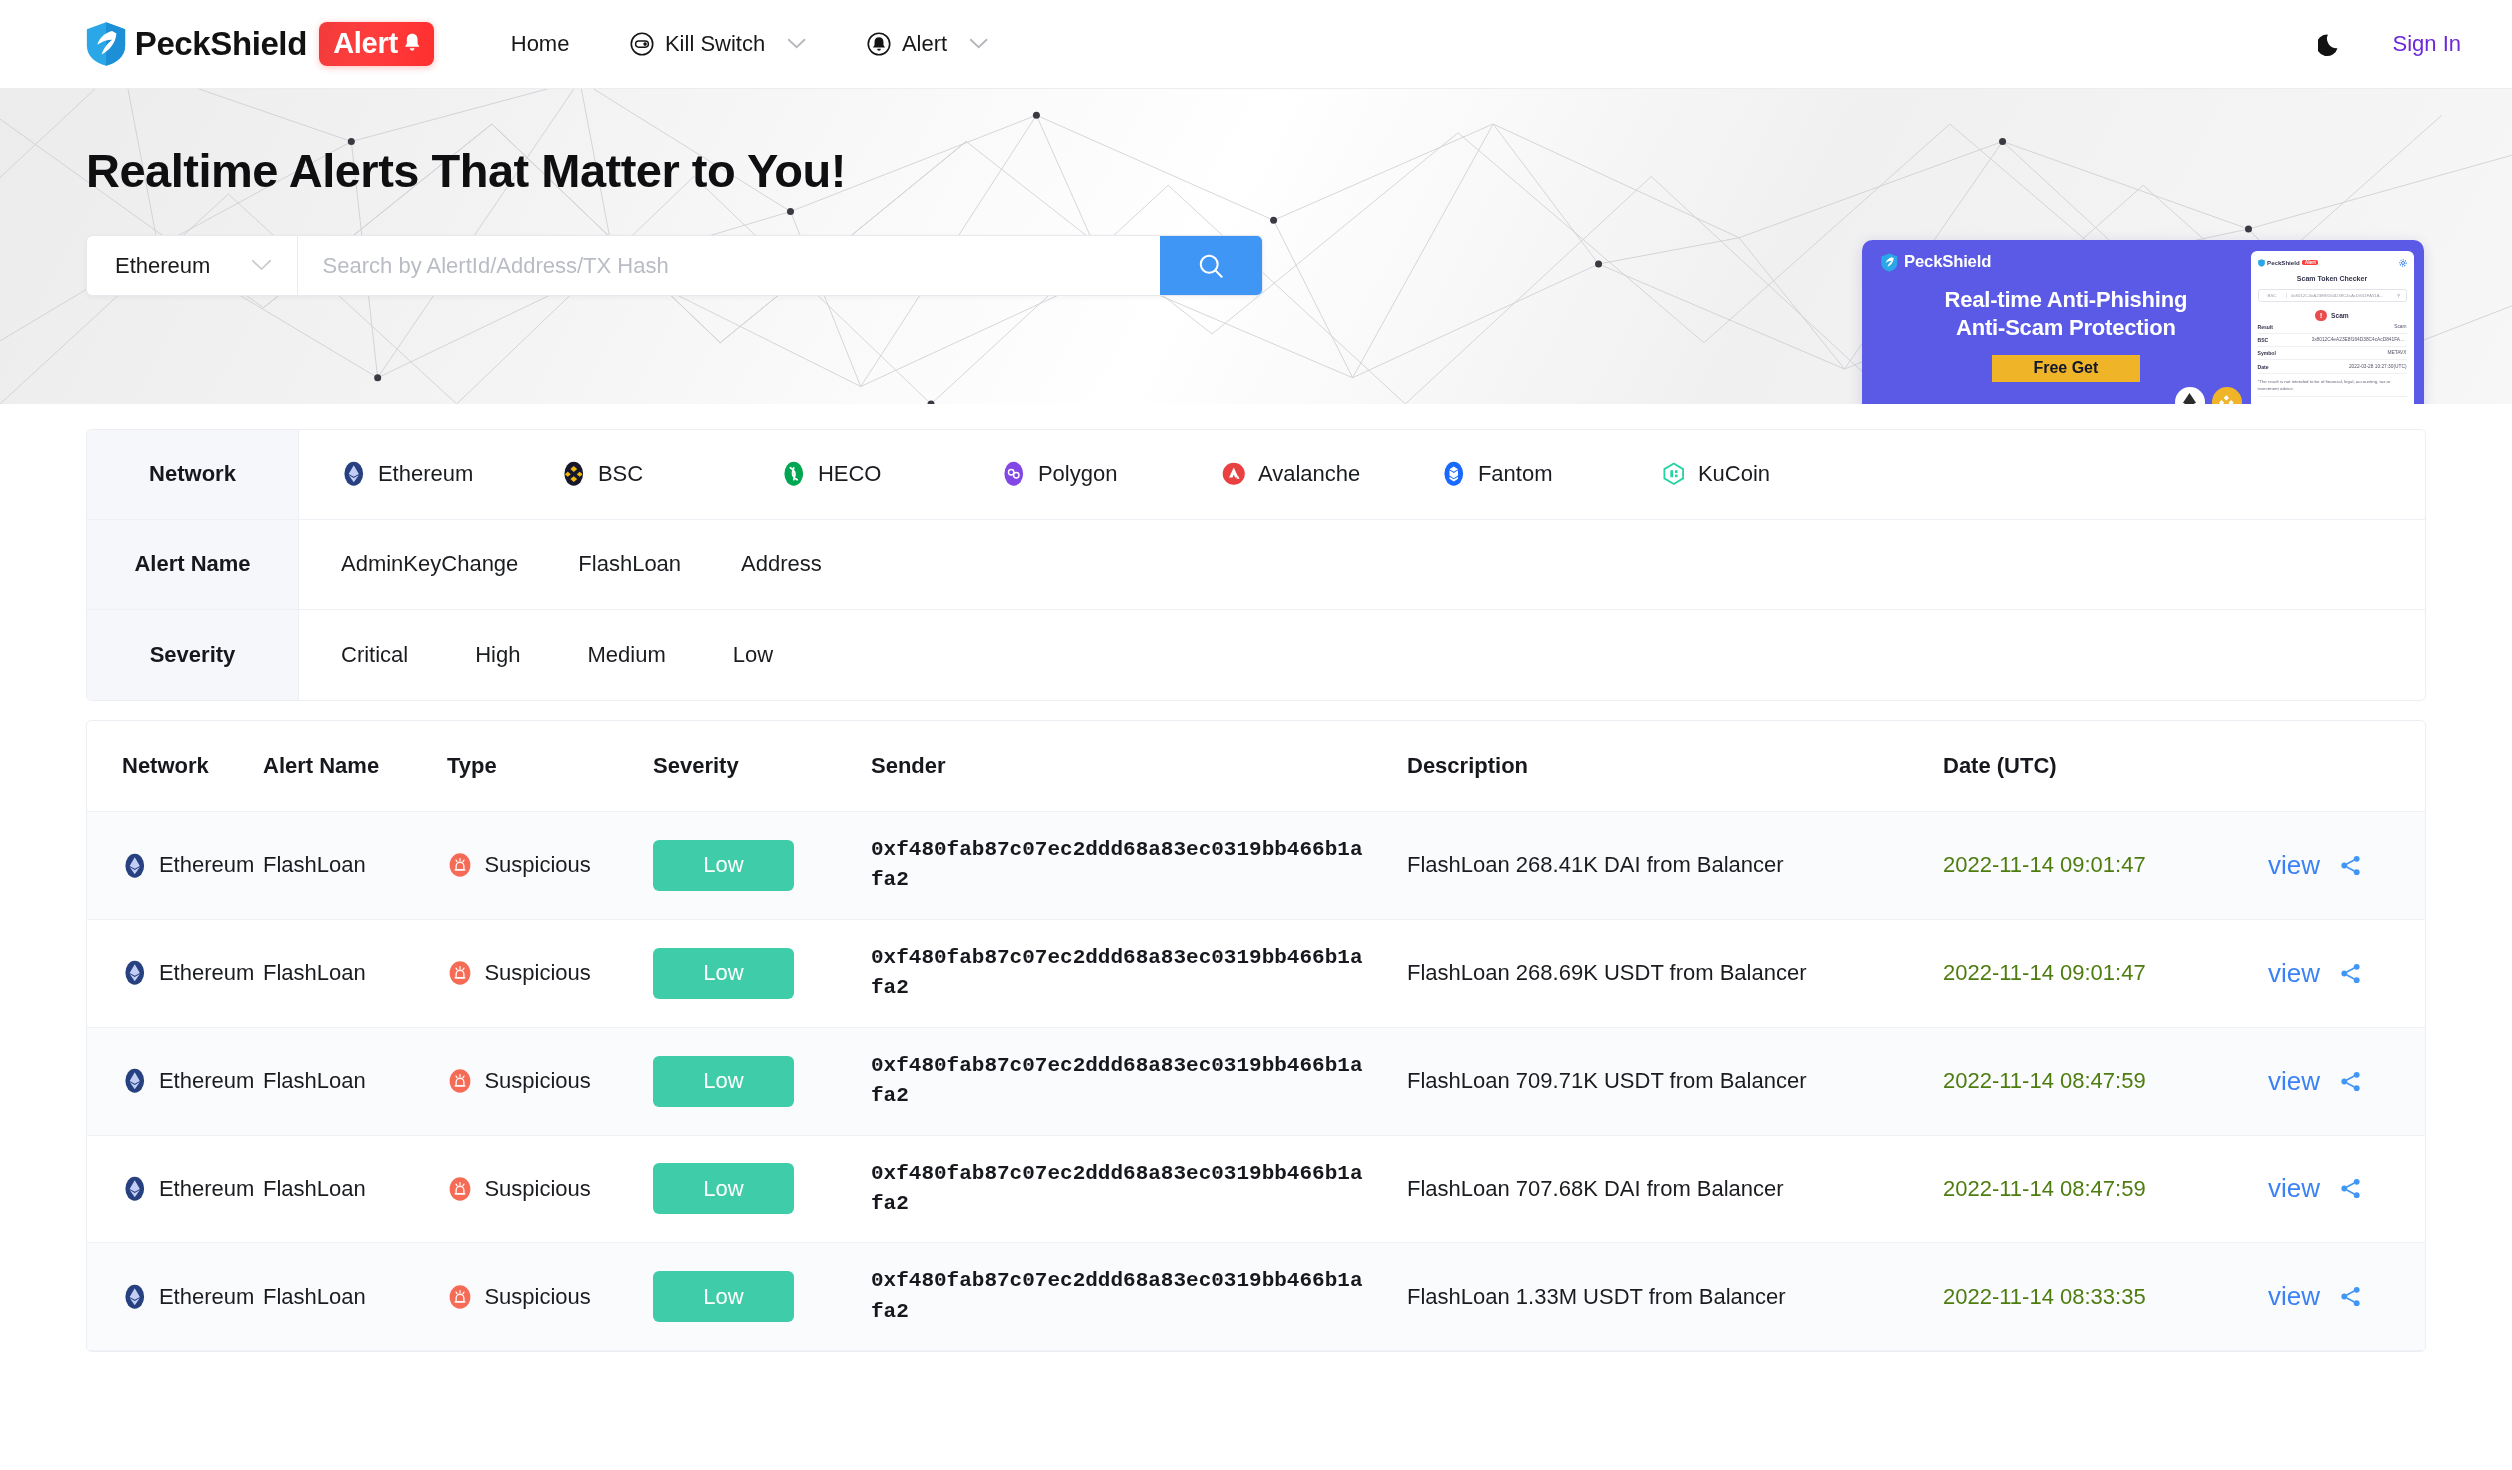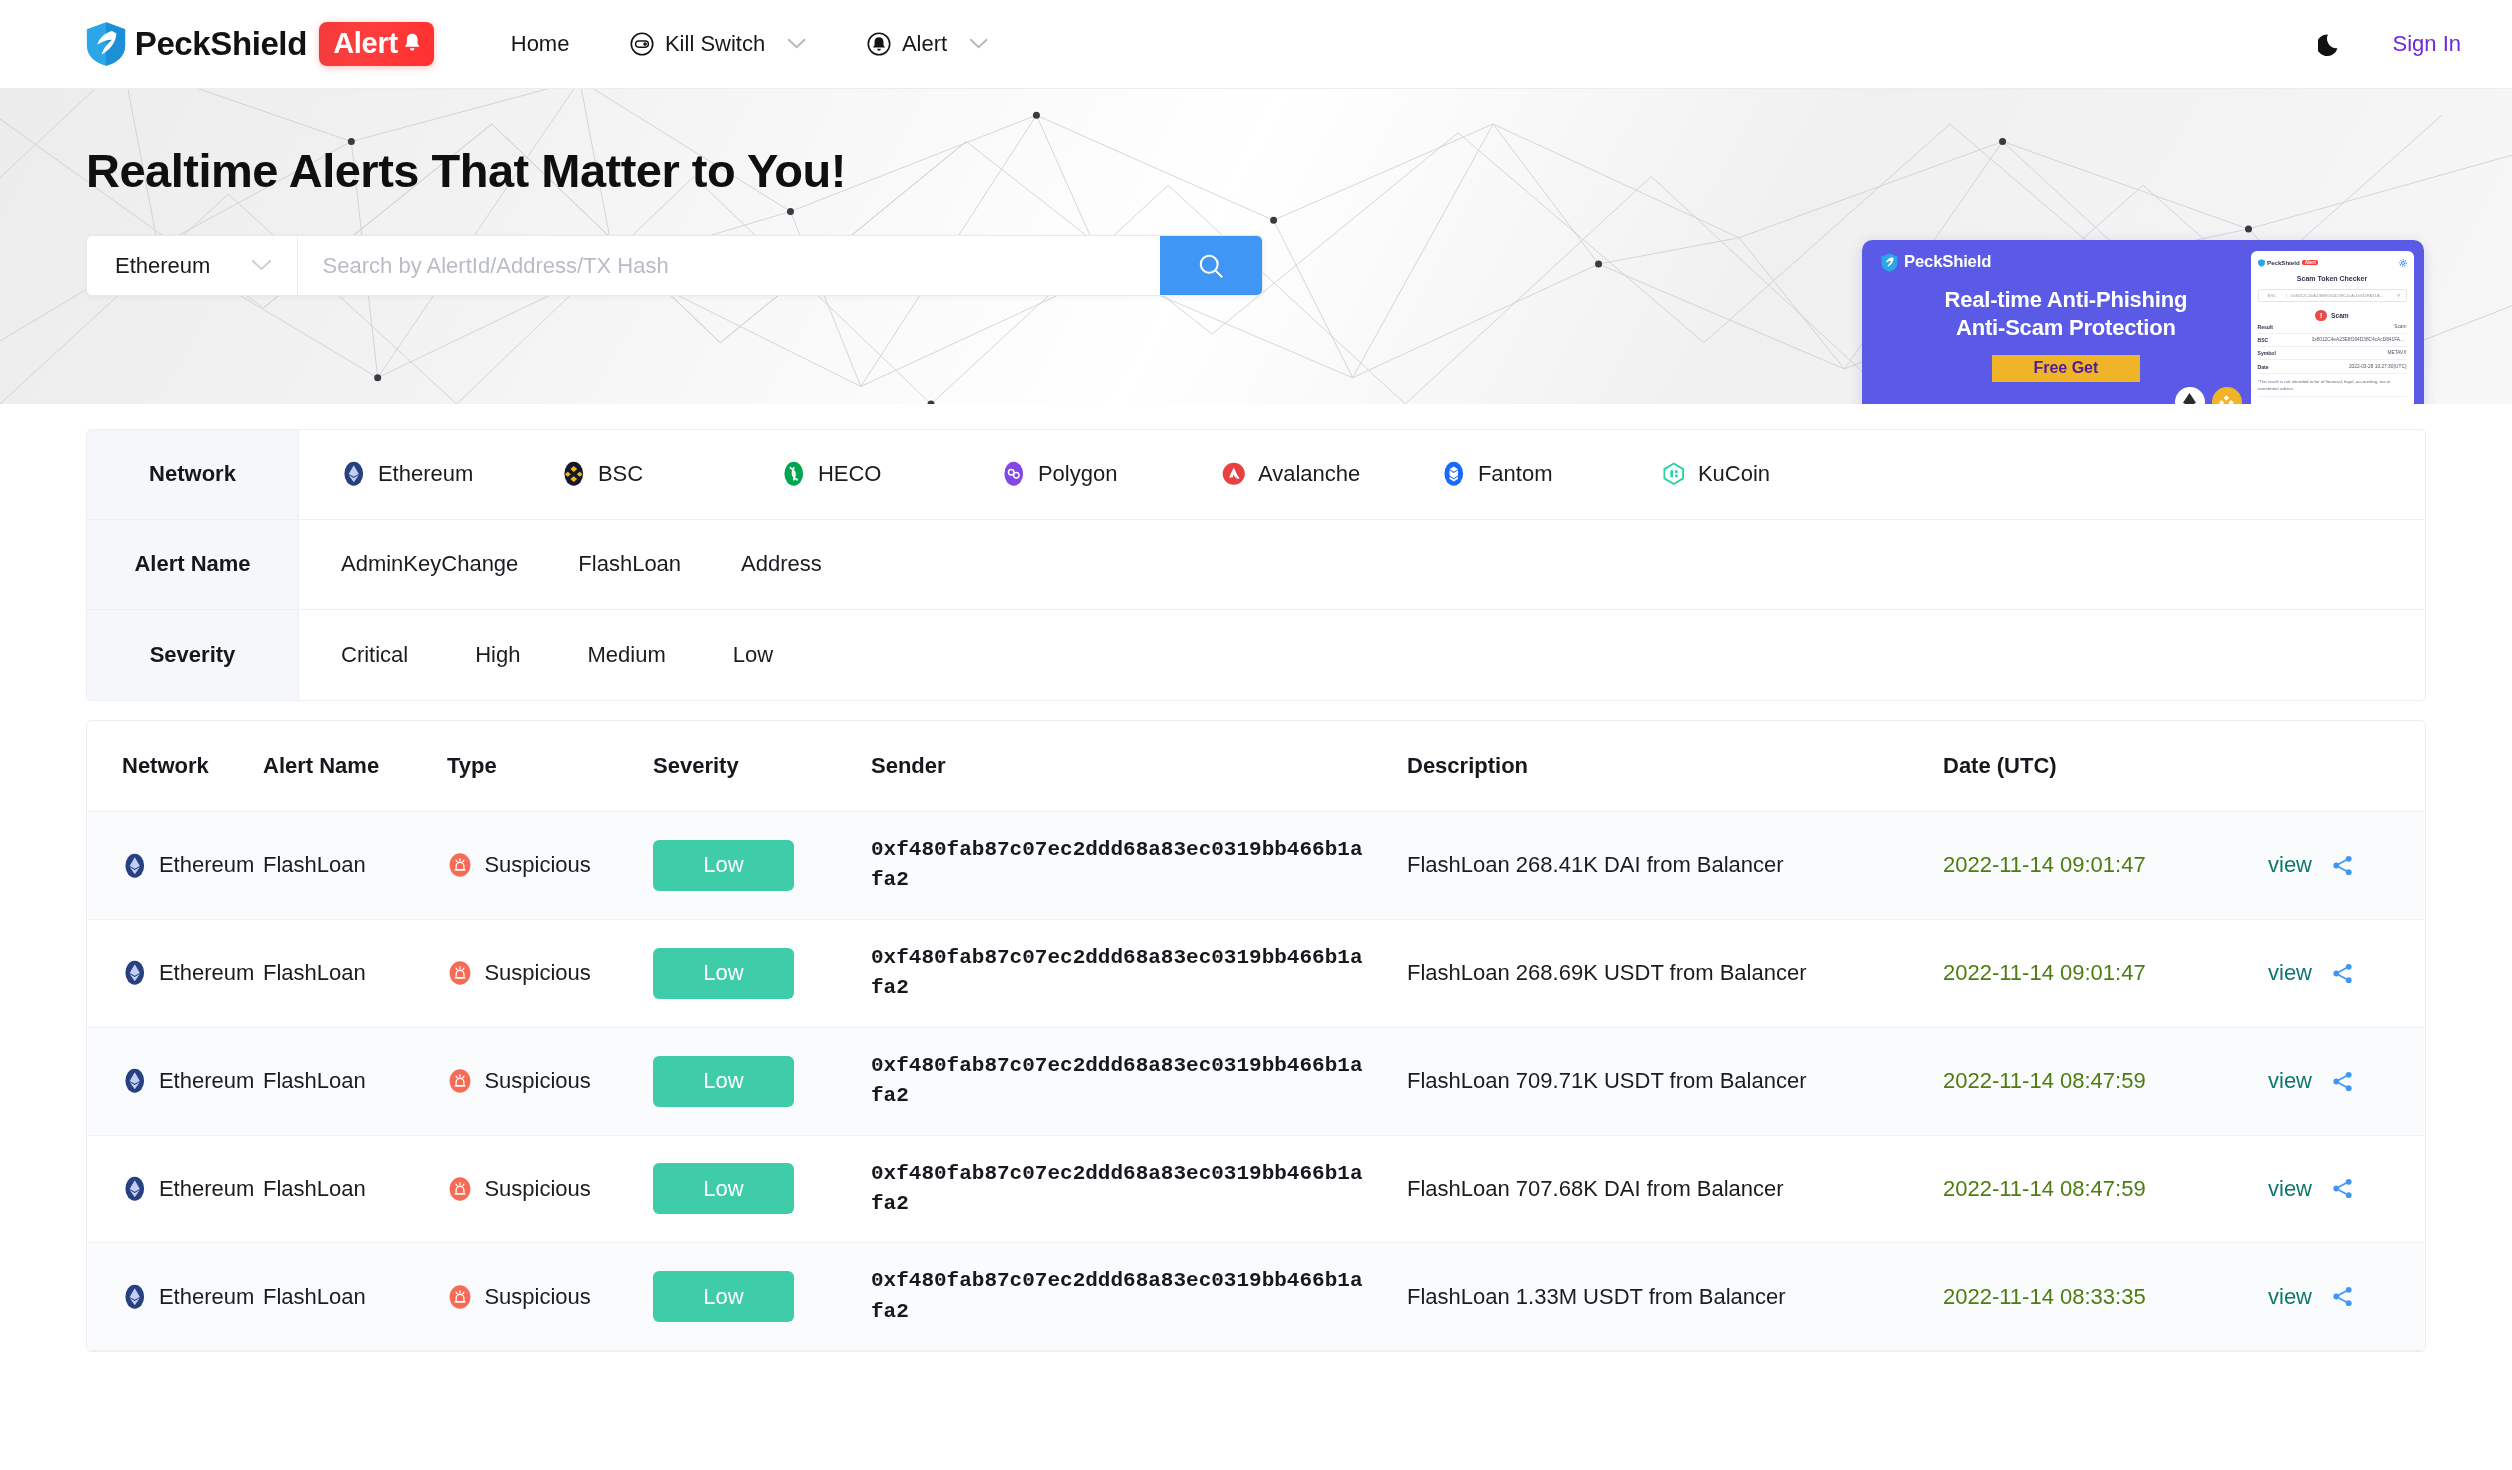--- a/index.html
+++ b/index.html
@@ -113,21 +113,21 @@
   .promo-logo { display: flex; align-items: center; gap: 6.1px; }
   .promo-logo-txt { color: #fff; font-size: 16.7px; font-weight: bold; letter-spacing: -0.2px; }
   .promo-h {
     color: #fff; font-size: 22px; font-weight: bold; line-height: 1.28;
     text-align: center; margin-top: 14px; letter-spacing: -0.2px;
   }
   .promo-cta {
     margin: 12.3px auto 0; width: 148px; height: 27px;
     background: #f0b429; border-radius: 0;
     display: flex; align-items: center; justify-content: center;
-    color: #4c1d95; font-size: 16px; font-weight: bold;
+    color: #0f172a; font-size: 16px; font-weight: bold;
   }
   .promo-coins { position: absolute; right: 8.8px; bottom: 8.8px; display: flex; gap: 7px; }
   .coin { width: 30px; height: 30px; border-radius: 50%; display: flex; align-items: center; justify-content: center; }
   .coin.eth { background: #fff; }
   .coin.bnb { background: #f0b429; }
   .promo-shot {
     width: 163px; margin: 10.5px 10.5px 10.5px 0;
     background: #fff; border-radius: 6.1px;
     padding: 8px 7px; font-size: 5.3px; color: #33334d;
     display: flex; flex-direction: column;
@@ -214,21 +214,21 @@
     width: 141px; height: 51px; border-radius: 6.1px;
     color: #ffffff; font-size: 22px; cursor: pointer;
   }
   .mono {
     font-family: "Liberation Mono", monospace;
     font-size: 21px; line-height: 1.45; word-break: break-all;
     max-width: 496px; color: #16181d; font-weight: bold;
   }
   .date-txt { color: #4d7c0f; white-space: nowrap; }
   .actions { display: flex; align-items: center; gap: 19.3px; }
-  .view-link { color: #0f766e; font-size: 22px; cursor: pointer; }
+  .view-link { color: #3b82f6; font-size: 26px; cursor: pointer; }
   .share-ic { width: 23px; height: 23px; cursor: pointer; }
 </style>
 </head>
 <body>
 
 <div class="navbar">
 
   <div class="brand">
     <svg class="brand-shield" viewBox="0 0 46 52">
       <path d="M23 1 L45 9 V28 C45 40 35 48 23 51 C11 48 1 40 1 28 V9 Z" fill="#2BA7E8"></path>

